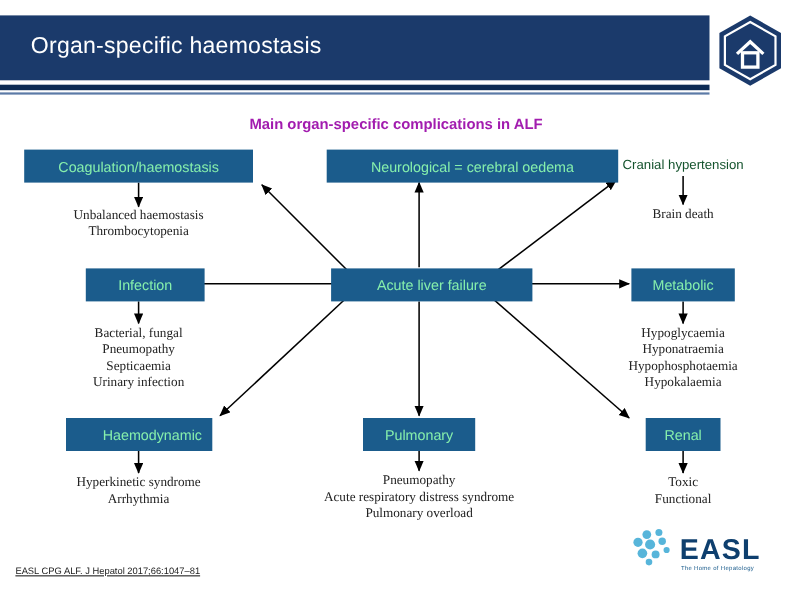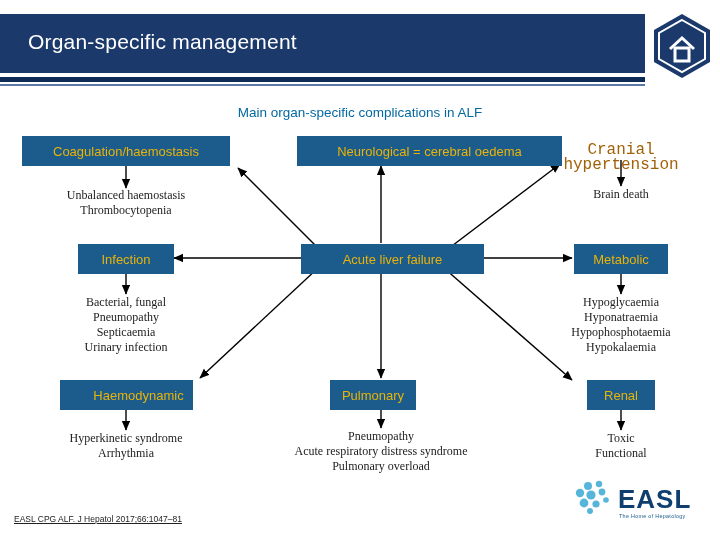--- a/index.html
+++ b/index.html
@@ -27,46 +27,45 @@
     position:absolute;left:28px;top:30px;
     color:#ffffff;font-size:21px;letter-spacing:.2px;
     white-space:nowrap;
   }
   .hex-logo{
     position:absolute;left:650px;top:12px;width:64px;height:72px;
   }
   
   .slide-subtitle{
     position:absolute;top:105px;left:0;width:720px;text-align:center;
-    font-size:13.5px;font-weight:normal;color:#0369a1;
+    font-size:13.5px;font-weight:bold;color:#a21caf;
   }
   .box{
     position:absolute;
     background:#1b5c8c;
-    color:#eab308;
+    color:#86efac;
     font-size:13px;
     display:flex;align-items:center;justify-content:center;
     text-align:left;
     box-sizing:border-box;
   }
   .plain{
     position:absolute;
     color:#222;
     font-size:12px;
     text-align:center;
     line-height:15px;
     font-family:Liberation Serif, serif;
   }
   .plain-nobox{
     position:absolute;
-    color:#a16207;
-    font-size:16px;
+    color:#14532d;
+    font-size:12px;
     text-align:center;
     line-height:15px;
-    font-family:Liberation Mono, monospace;
   }
   .arrow-svg{position:absolute;left:0;top:0;width:720px;height:540px;pointer-events:none;}
   .footnote{
     position:absolute;left:14px;top:514px;
     font-size:8.5px;color:#222;text-decoration:underline;
   }
   .easl-logo{position:absolute;left:572px;top:480px;width:138px;height:52px;}
   .easl-word{
     font-family:"Liberation Sans", sans-serif;
     font-weight:bold;font-size:26px;fill:#0e3f6e;letter-spacing:1px;
@@ -75,21 +74,21 @@
     font-family:"Liberation Sans", sans-serif;
     font-size:5.4px;fill:#1b5c8c;letter-spacing:.3px;
   }
 </style>
 </head>
 <body>
 
 <div class="header-bar"></div>
 <div class="header-rule"></div>
 <div class="header-rule2"></div>
-<div class="header-title">Organ-specific management</div>
+<div class="header-title">Organ-specific haemostasis</div>
 
 <div class="hex-logo">
   <svg width="64" height="72" viewBox="0 0 64 72">
     <polygon points="32,2 60,18 60,50 32,66 4,50 4,18" fill="#1b3a6b"></polygon>
     <polygon points="32,8 55,21 55,47 32,60 9,47 9,21" fill="none" stroke="#ffffff" stroke-width="2"></polygon>
     <path d="M20 37 L32 26 L44 37" fill="none" stroke="#ffffff" stroke-width="3"></path>
     <rect x="25" y="36" width="14" height="13" fill="none" stroke="#ffffff" stroke-width="3"></rect>
   </svg>
 </div>
 
@@ -134,35 +133,35 @@
 </svg>
 
 <div class="box" style="left:22px;top:136px;width:208px;height:30px;">Coagulation/haemostasis</div>
 <div class="box" style="left:249px;top:136px;width:265px;height:30px;margin-left:48px;">Neurological = cerebral oedema</div>
 <div class="plain-nobox" style="left:531px;top:143px;width:180px;">Cranial hypertension</div>
 
 <div class="plain" style="left:36px;top:188px;width:180px;white-space:pre-line;">Unbalanced haemostasis
 Thrombocytopenia</div>
 <div class="plain" style="left:531px;top:187px;width:180px;white-space:pre-line;">Brain death</div>
 
-<div class="box" style="left:78px;top:244px;width:96px;height:30px;">Infection</div>
+<div class="box" style="left:78px;top:244px;width:108px;height:30px;">Infection</div>
 <div class="box" style="left:301px;top:244px;width:183px;height:30px;">Acute liver failure</div>
 <div class="box" style="left:574px;top:244px;width:94px;height:30px;">Metabolic</div>
 
 <div class="plain" style="left:36px;top:295px;width:180px;white-space:pre-line;">Bacterial, fungal
 Pneumopathy
 Septicaemia
 Urinary infection</div>
 <div class="plain" style="left:531px;top:295px;width:180px;white-space:pre-line;">Hypoglycaemia
 Hyponatraemia
 Hypophosphotaemia
 Hypokalaemia</div>
 
 <div class="box" style="left:60px;top:380px;width:133px;height:30px;padding-left:24px;">Haemodynamic</div>
-<div class="box" style="left:330px;top:380px;width:86px;height:30px;">Pulmonary</div>
+<div class="box" style="left:330px;top:380px;width:102px;height:30px;">Pulmonary</div>
 <div class="box" style="left:587px;top:380px;width:68px;height:30px;">Renal</div>
 
 <div class="plain" style="left:36px;top:431px;width:180px;white-space:pre-line;">Hyperkinetic syndrome
 Arrhythmia</div>
 <div class="plain" style="left:241px;top:429px;width:280px;white-space:pre-line;">Pneumopathy
 Acute respiratory distress syndrome
 Pulmonary overload</div>
 <div class="plain" style="left:561px;top:431px;width:120px;white-space:pre-line;">Toxic
 Functional</div>
 

